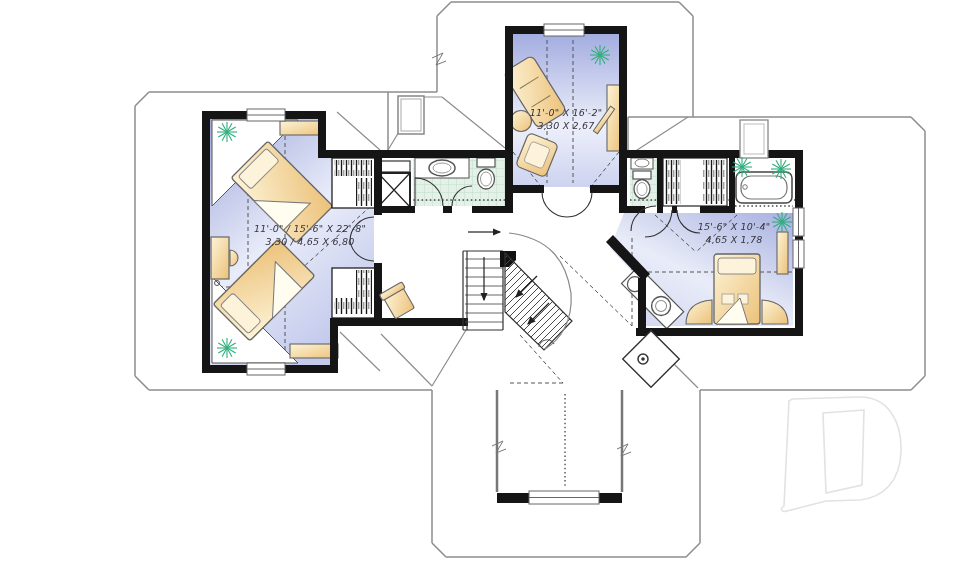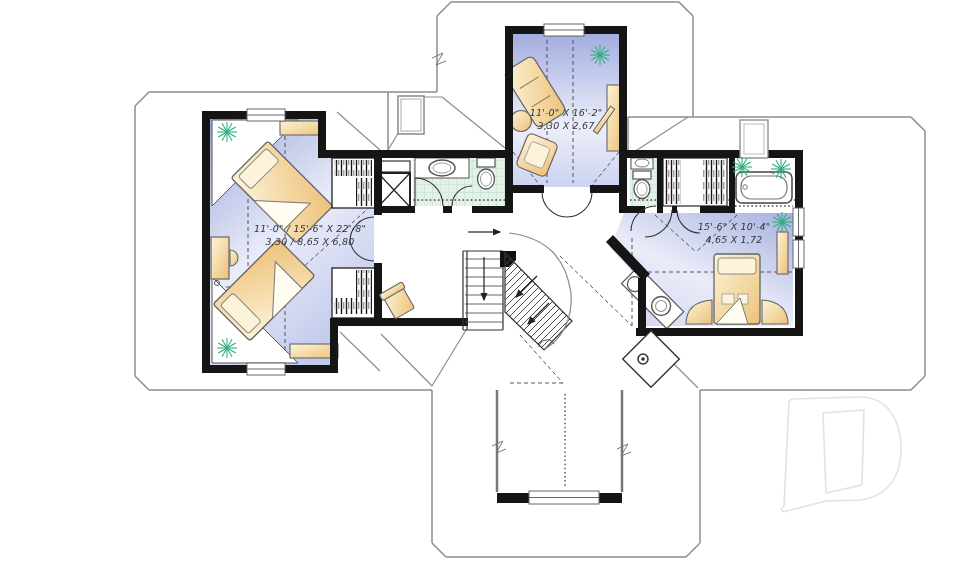--- a/index.html
+++ b/index.html
@@ -302,23 +302,23 @@
   <use href="#plantSym" x="782" y="222"></use>
 
   <g fill="none" stroke="#e2e2e2" stroke-width="1.6" aria-label="D">
     <path d="M792,399 L858,397 C890,396 902,424 901,452 C900,481 884,497 860,500 L826,501 L787,511 C781,513 780,508 784,506 L789,401 Z"></path>
     <path d="M823,413 L864,410 L862,485 L826,493 Z"></path>
   </g>
 </svg>
 
 <div class="room-label" style="left:234px;top:223px;width:152px;">
   <div>11'-0" / 15'-6" X 22'-8"</div>
-  <div>3,30 / 8,65 X 6,80</div>
+  <div>3,30 / 4,65 X 6,80</div>
 </div>
 <div class="room-label" style="left:504px;top:107px;width:124px;">
   <div>11'-0" X 16'-2"</div>
   <div>3,30 X 2,67</div>
 </div>
 <div class="room-label" style="left:664px;top:221px;width:140px;">
   <div>15'-6" X 10'-4"</div>
-  <div>4,65 X 1,72</div>
+  <div>4,65 X 1,78</div>
 </div>
 </div>
 
 </body></html>

